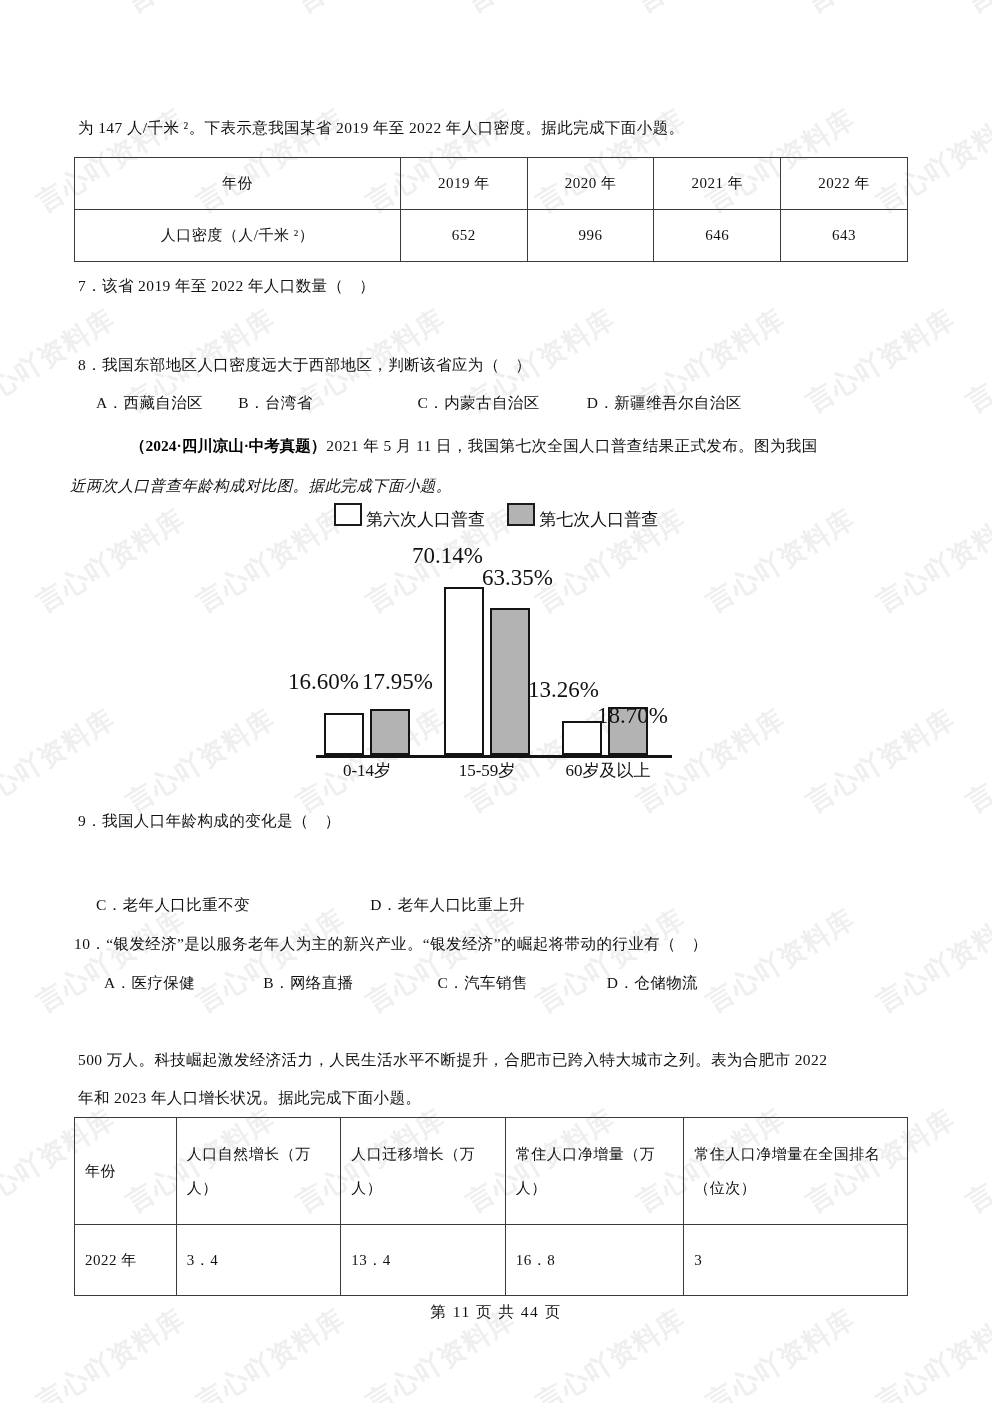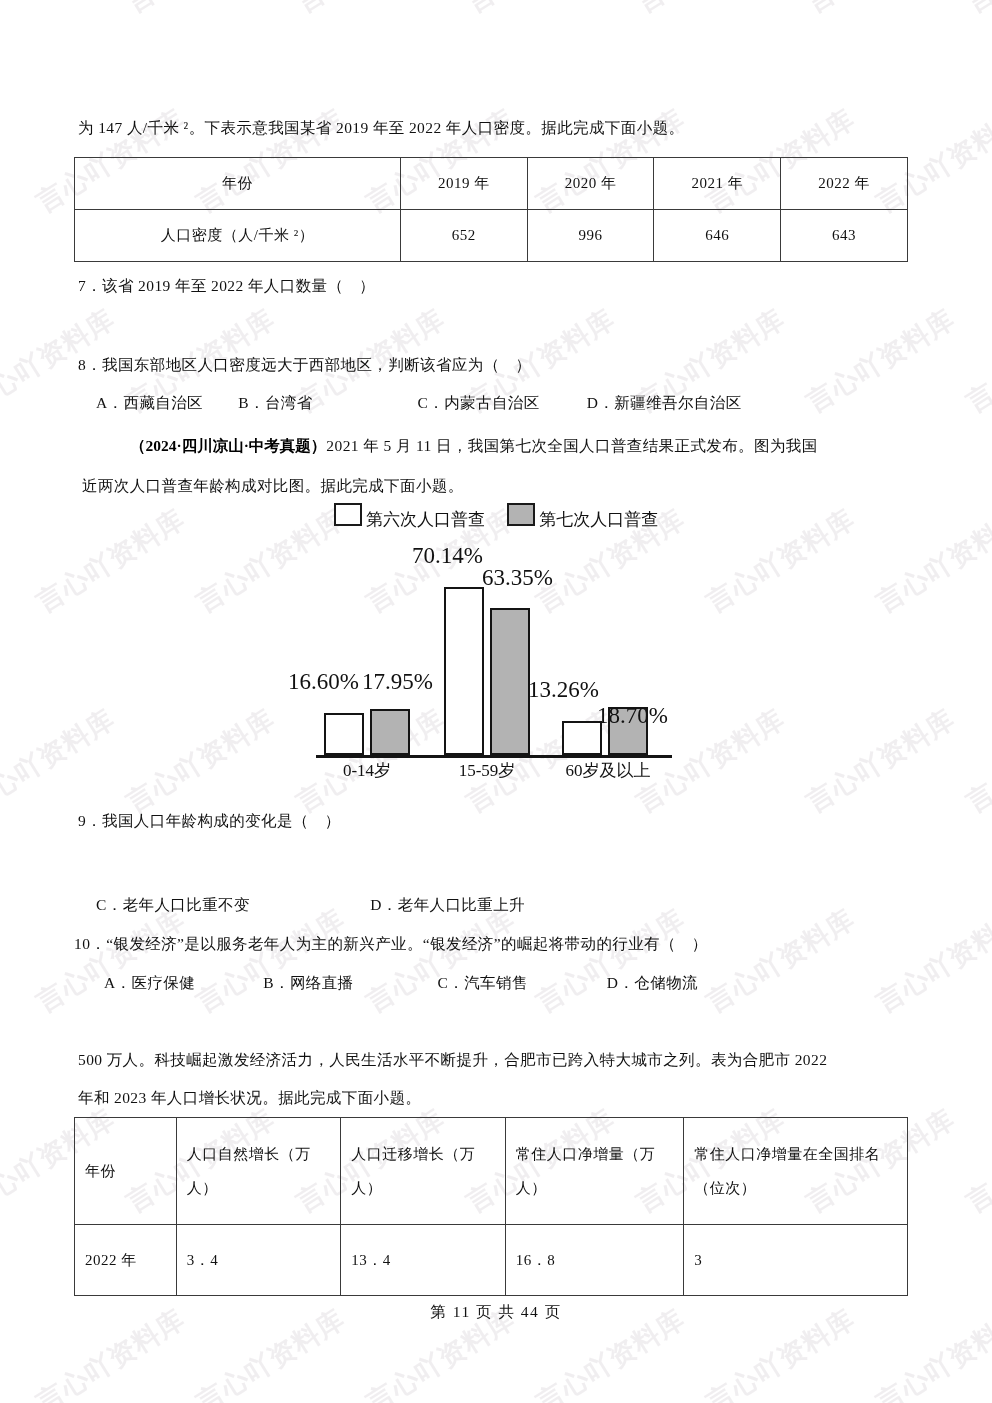--- a/index.html
+++ b/index.html
@@ -279,21 +279,21 @@
   <div class="opt-row" style="left:96px; top:393px;">
     <span class="opt" style="width:138px;">A．西藏自治区</span>
     <span class="opt" style="width:175px;">B．台湾省</span>
     <span class="opt" style="width:165px;">C．内蒙古自治区</span>
     <span class="opt">D．新疆维吾尔自治区</span>
   </div>
 
   <div class="qline" style="left:130px; top:436px;">
     <span class="redtag">（2024·四川凉山·中考真题）</span><span>2021 年 5 月 11 日，我国第七次全国人口普查结果正式发布。图为我国</span>
   </div>
-  <div class="qline" style="left:82px; top:476px;">近两次人口普查年龄构成对比图。据此完成下面小题。</div>
+  <div class="qline" style="left:70px; top:476px;font-style:italic;">近两次人口普查年龄构成对比图。据此完成下面小题。</div>
 
   <div id="chart-block">
 
     <div id="chart-legend">
       <span class="legend-item">
         <span class="legend-swatch sw-white"></span><span class="legend-label">第六次人口普查</span>
       </span>
       <span class="legend-item">
         <span class="legend-swatch sw-gray"></span><span class="legend-label">第七次人口普查</span>
       </span>

